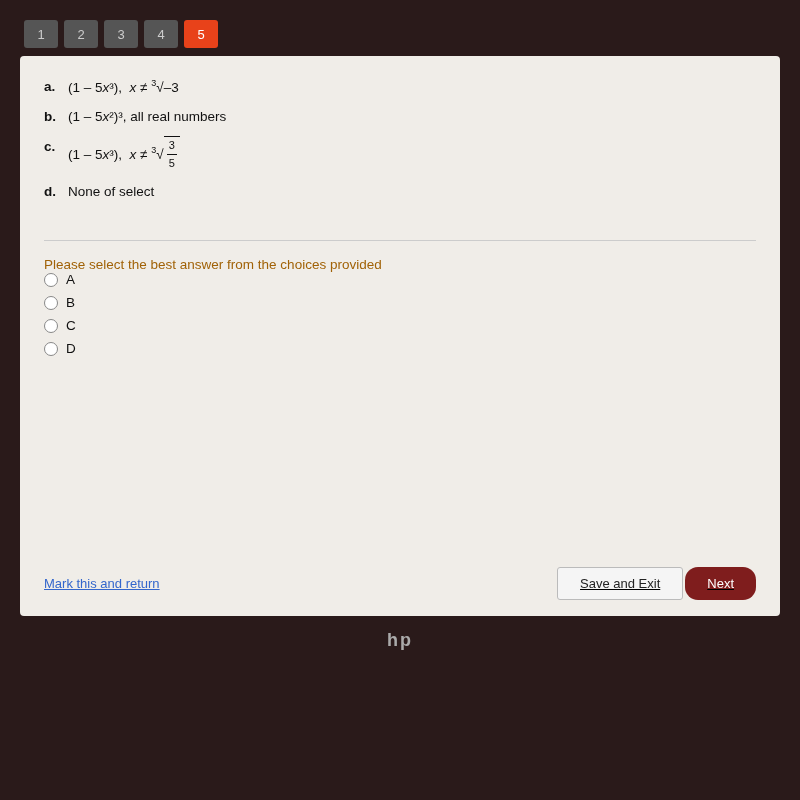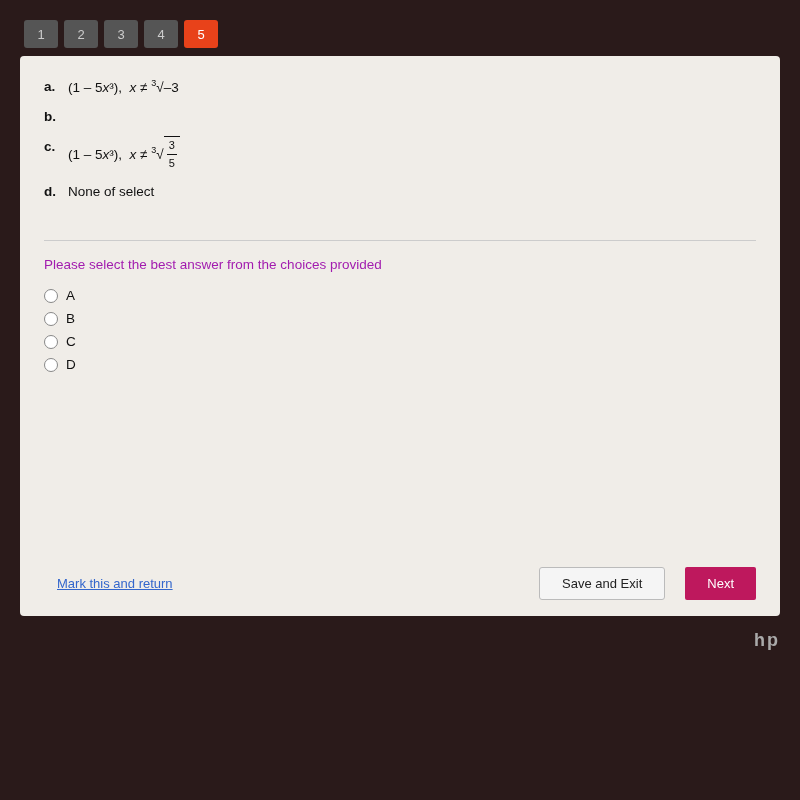--- a/index.html
+++ b/index.html
@@ -91,22 +91,22 @@
     }
 
     .divider {
       height: 1px;
       background: #ccc;
       margin: 10px 0 16px 0;
     }
 
     .select-prompt {
       font-size: 13.5px;
-      color: #a21caf;
-      margin-bottom: 16px;
+      color: #a16207;
+      margin-bottom: 0;
     }
 
     .radio-group {
       display: flex;
       flex-direction: column;
       gap: 8px;
       margin-bottom: auto;
     }
 
     .radio-option {
@@ -127,59 +127,59 @@
       flex-shrink: 0;
     }
 
     
     .card-footer {
       display: flex;
       justify-content: space-between;
       align-items: center;
       margin-top: 30px;
       padding-top: 10px;
-      margin-left: 13px;
     }
 
     .mark-link {
       color: #3366cc;
       font-size: 13px;
       text-decoration: underline;
       cursor: pointer;
       background: none;
       border: none;
     }
 
     .footer-buttons {
       display: flex;
-      gap: 20px;
+      gap: 2px;
+      text-decoration: underline;
     }
 
     .btn-save {
       padding: 8px 22px;
       background: #f5f5f5;
       border: 1px solid #bbb;
       border-radius: 3px;
       font-size: 13px;
       cursor: pointer;
       color: #222;
     }
 
     .btn-next {
       padding: 8px 22px;
-      background: #be185d;
+      background: #7f1d1d;
       border: none;
-      border-radius: 2px;
+      border-radius: 13px;
       font-size: 13px;
       cursor: pointer;
       color: #fff;
     }
 
     .hp-logo {
-      text-align: right;
+      text-align: center;
       margin-top: 14px;
       color: #aaa;
       font-size: 18px;
       font-weight: bold;
       letter-spacing: 2px;
     }
 
     .fraction {
       display: inline-flex;
       flex-direction: column;
@@ -210,20 +210,23 @@
 
     <ul class="choices">
       <li>
         <span class="choice-label">a.</span>
         <span>
           (1 – 5<em>x</em>³),&nbsp; <em>x</em> ≠ <sup style="font-size:9px">3</sup>√–3
         </span>
       </li>
       <li>
         <span class="choice-label">b.</span>
+        <span>
+          (1 – 5<em>x</em>²)³, all real numbers
+        </span>
       </li>
       <li>
         <span class="choice-label">c.</span>
         <span>
           (1 – 5<em>x</em>³),&nbsp; <em>x</em> ≠
           <sup style="font-size:9px">3</sup>√<span style="display:inline-block;border-top:1.5px solid #111;padding:0 2px;">
             <span class="fraction">
               <span class="num">3</span>
               <span class="den">5</span>
             </span>

